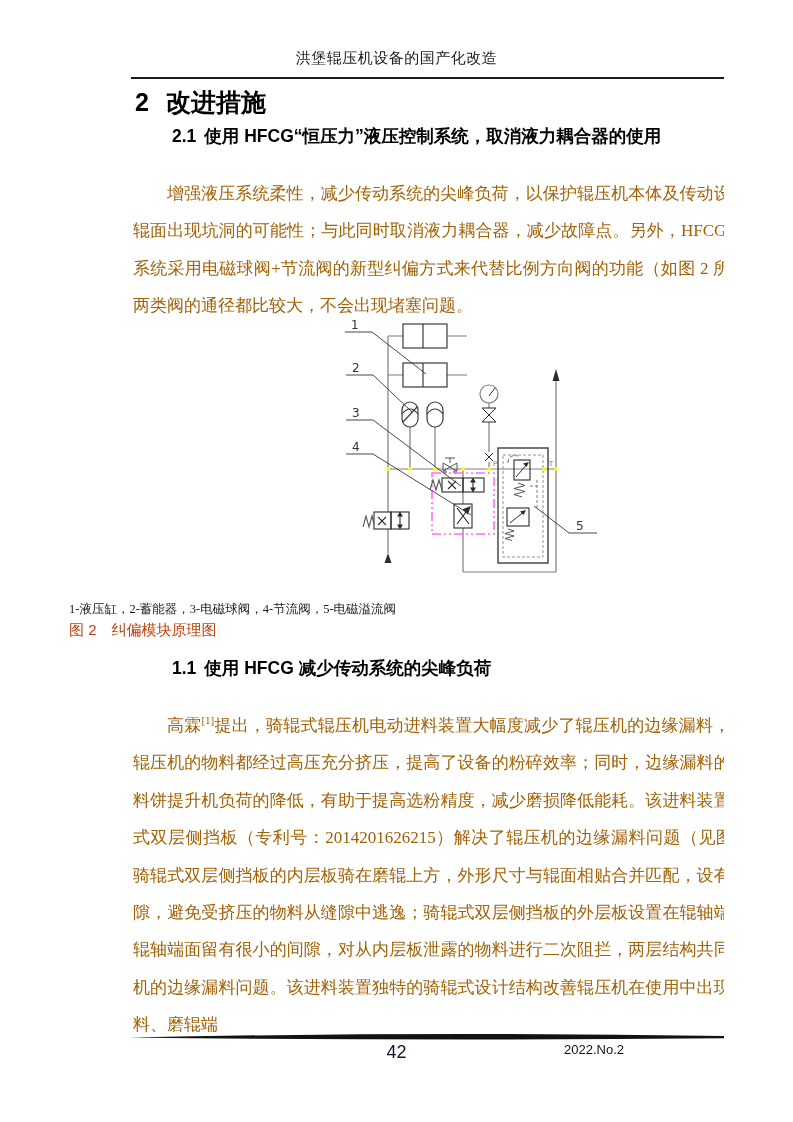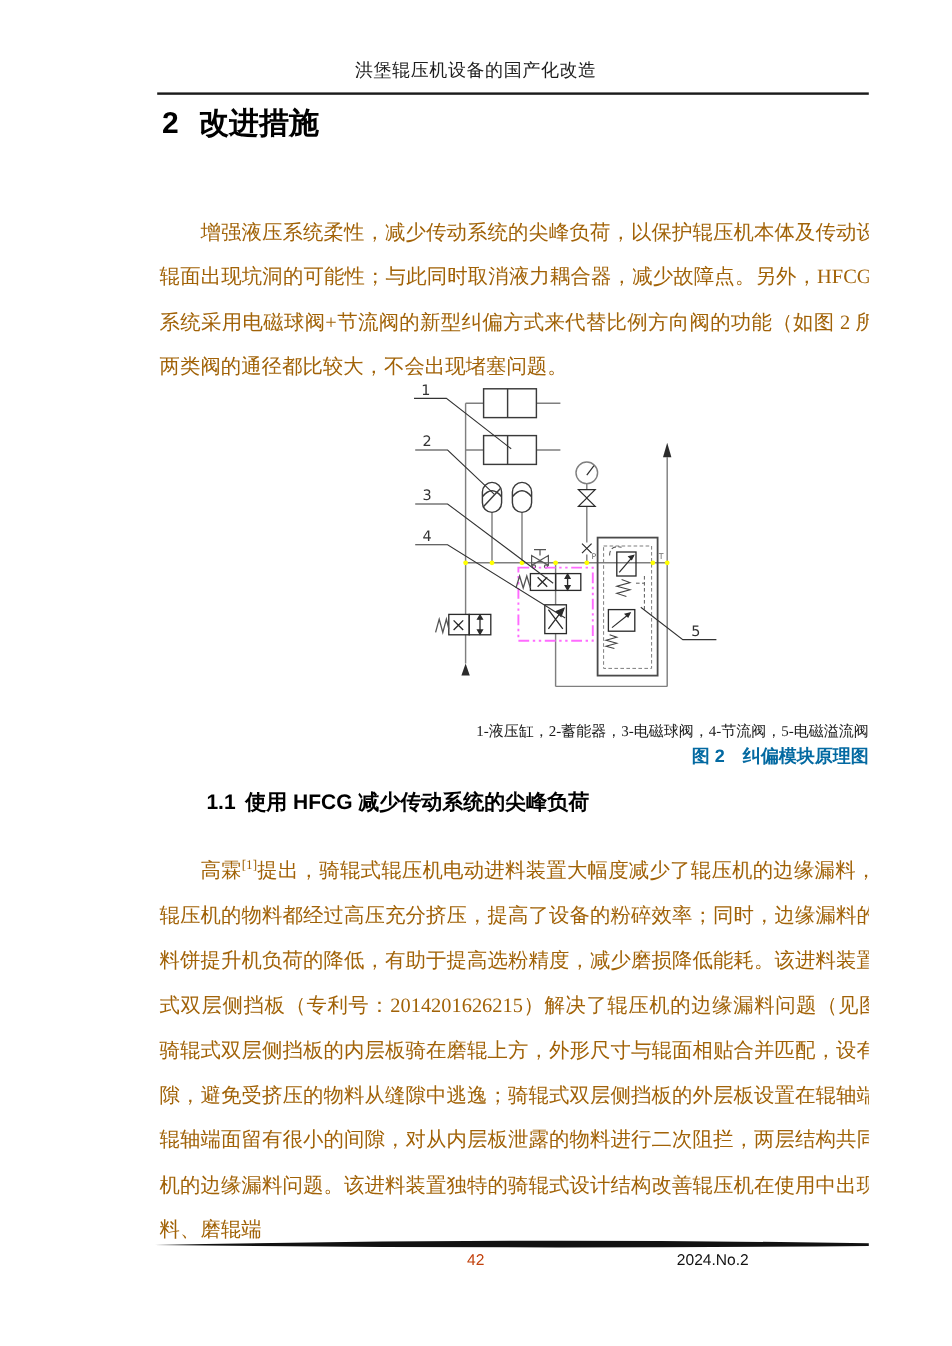--- a/index.html
+++ b/index.html
@@ -34,51 +34,54 @@
     position:absolute; left:64px; width:666px;
     font-size:17px; line-height:37.4px; text-align:justify;
     text-indent:2em; color:#a16207;
   }
   #p1 { top:158px; }
   #p2 { top:690px; }
   sup.ref { font-size:11px; line-height:0; vertical-align:super; }
   .fig { position:absolute; left:248px; top:305px; width:320px; height:298px; }
   .fig-legend {
     position:absolute; top:601px; left:0; width:100%;
-    text-align:right; font-size:12.5px; color:#1a1a1a;
+    text-align:left; font-size:12.5px; color:#1a1a1a;
   }
   .fig-caption {
     position:absolute; top:621px; left:0; width:100%;
-    text-align:right; font-size:15px; font-weight:bold; color:#0369a1;
+    text-align:left; font-size:15px; font-weight:normal; color:#c2410c;
     font-family:"Liberation Sans", sans-serif;
   }
   .footer-rule { position:absolute; top:1033px; left:60px; width:673px; height:9px; }
   .footer-page {
     position:absolute; top:1042px; left:0; width:100%; text-align:center;
-    font-size:13px; font-family:"Liberation Sans", sans-serif; color:#c2410c;
+    font-size:18px; font-family:"Liberation Sans", sans-serif; color:#0f172a;
   }
   .footer-issue {
     position:absolute; top:1042px; right:100px;
     font-size:13px; font-family:"Liberation Sans", sans-serif; color:#111;
   }
   svg text.cadnum { font-family:"DejaVu Sans", sans-serif; font-size:12px; fill:#333; }
   svg text.port  { font-family:"DejaVu Sans", sans-serif; font-size:6.5px; fill:#6b6b6b; }
 </style>
 </head>
 <body>
 
 <div class="page">
 
   <div class="running-title">洪堡辊压机设备的国产化改造</div>
   <div class="header-rule"></div>
 
   <div class="h-sec">
     <span class="num">2</span><span>改进措施</span>
   </div>
 
+  <div class="h-sub" id="h21">
+    <span class="num">2.1</span><span>使用 HFCG“恒压力”液压控制系统，取消液力耦合器的使用</span>
+  </div>
 
   <p class="para" id="p1">增强液压系统柔性，减少传动系统的尖峰负荷，以保护辊压机本体及传动设备，降低辊面出现坑洞的可能性；与此同时取消液力耦合器，减少故障点。另外，HFCG 液压控制系统采用电磁球阀+节流阀的新型纠偏方式来代替比例方向阀的功能（如图 2 所示），这两类阀的通径都比较大，不会出现堵塞问题。</p>
 
   <svg class="fig" viewBox="0 0 320 298">
 
     <g stroke="#7f7f7f" stroke-width="1.2" fill="none">
       <path d="M71,31 V207 M71,224 V248"></path>
       <path d="M71,31 H86 M71,70 H86"></path>
       <path d="M130,31 H150 M130,70 H150"></path>
       <path d="M93,122 V164 M118,122 V164"></path>
@@ -191,15 +194,15 @@
   <div class="h-sub" id="h22">
     <span class="num">1.1</span><span>使用 HFCG 减少传动系统的尖峰负荷</span>
   </div>
 
   <p class="para" id="p2"><span>高霖</span><sup class="ref">[1]</sup><span>提出，骑辊式辊压机电动进料装置大幅度减少了辊压机的边缘漏料，使得经过辊压机的物料都经过高压充分挤压，提高了设备的粉碎效率；同时，边缘漏料的减少带来料饼提升机负荷的降低，有助于提高选粉精度，减少磨损降低能耗。该进料装置采用骑辊式双层侧挡板（专利号：2014201626215）解决了辊压机的边缘漏料问题（见图 3）。该骑辊式双层侧挡板的内层板骑在磨辊上方，外形尺寸与辊面相贴合并匹配，设有很小的间隙，避免受挤压的物料从缝隙中逃逸；骑辊式双层侧挡板的外层板设置在辊轴端面外，与辊轴端面留有很小的间隙，对从内层板泄露的物料进行二次阻拦，两层结构共同制约辊压机的边缘漏料问题。该进料装置独特的骑辊式设计结构改善辊压机在使用中出现的边缘漏料、磨辊端</span></p>
 
   <svg class="footer-rule" viewBox="0 0 673 9" preserveAspectRatio="none">
     <path d="M0,4.5 Q336,-2.5 673,4.5 Q336,8.5 0,4.5 Z" fill="#121212"></path>
   </svg>
   <div class="footer-page">42</div>
-  <div class="footer-issue">2024.No.2</div>
+  <div class="footer-issue">2022.No.2</div>
 
 </div>
 
 </body></html>

